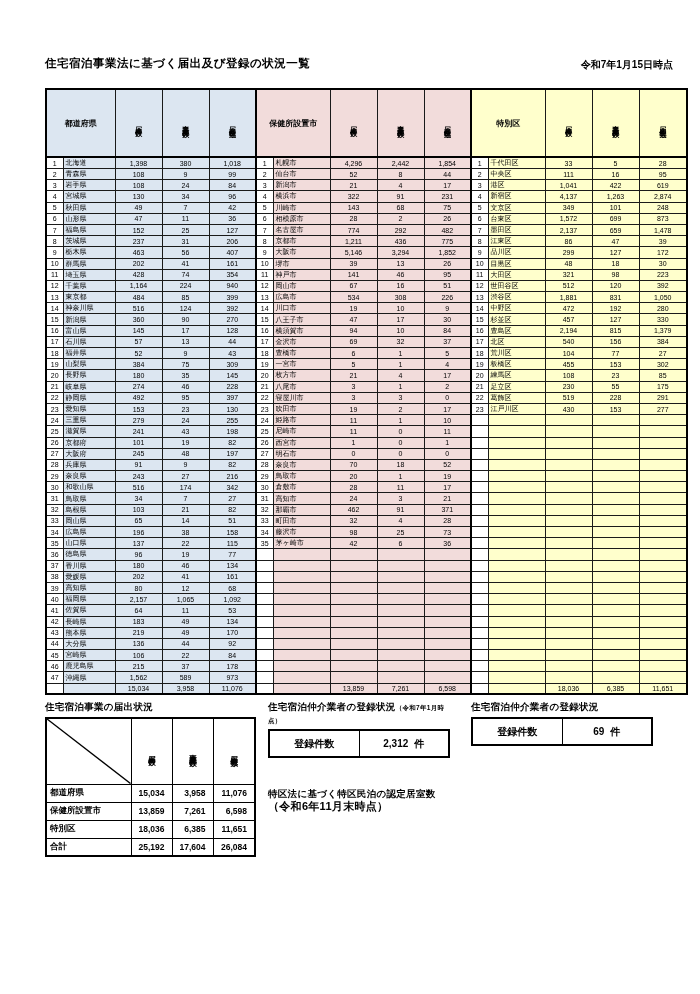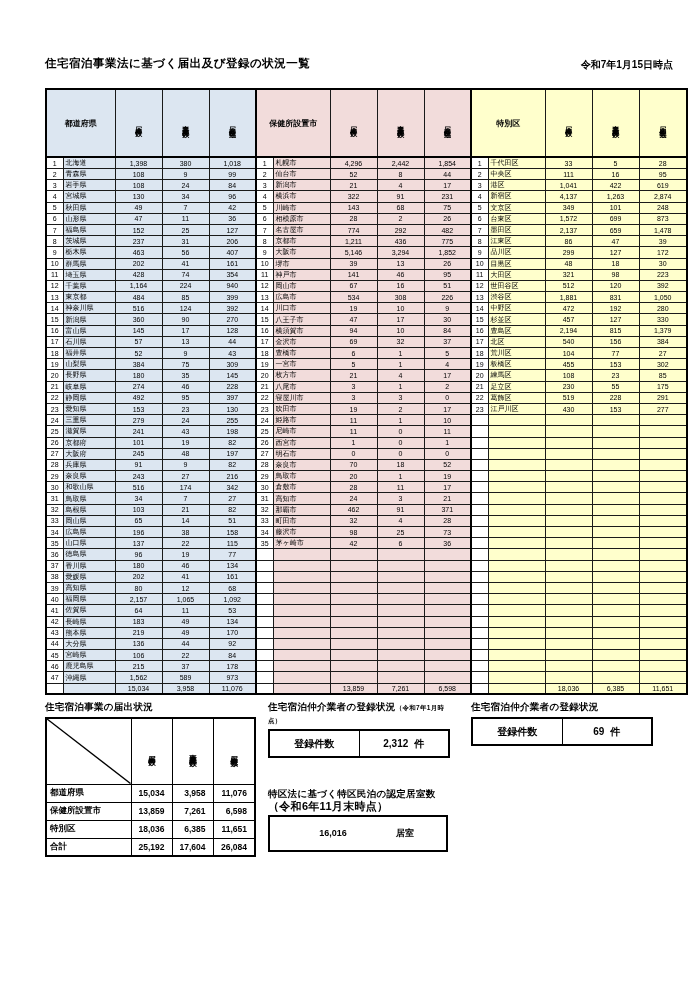--- a/index.html
+++ b/index.html
@@ -1005,24 +1005,20 @@
         <td>登録件数</td>
         <td><span>2,312</span><span class="unit">件</span></td>
       </tr>
     </tbody>
       </table>
 
     <div class="sub-title tokku-title">
       <div>特区法に基づく特区民泊の認定居室数</div>
       <div style="font-size:11px;">（令和6年11月末時点）</div>
     </div>
-    <div class="tokku-box">
-      <span class="tk-val">16,016</span>
-      <span class="tk-unit">居室</span>
-    </div>
   </div>
 
   <div class="sec-right">
     <div class="sub-title">住宅宿泊仲介業者の登録状況</div>
     <table class="reg">
       <colgroup>
           <col style="width:90px">
           <col style="width:90px">
         </colgroup>
       <tbody>

